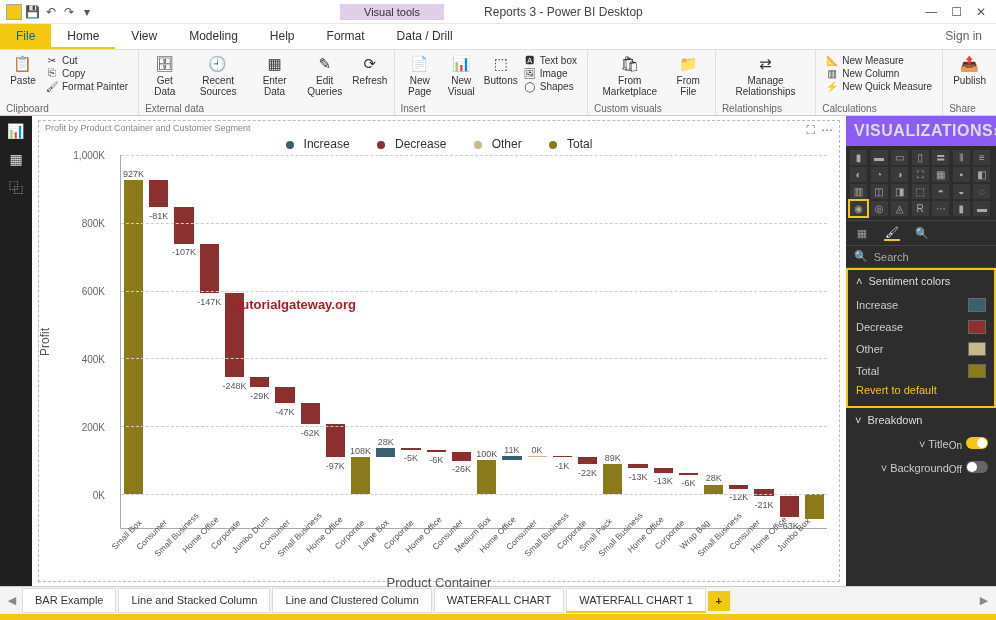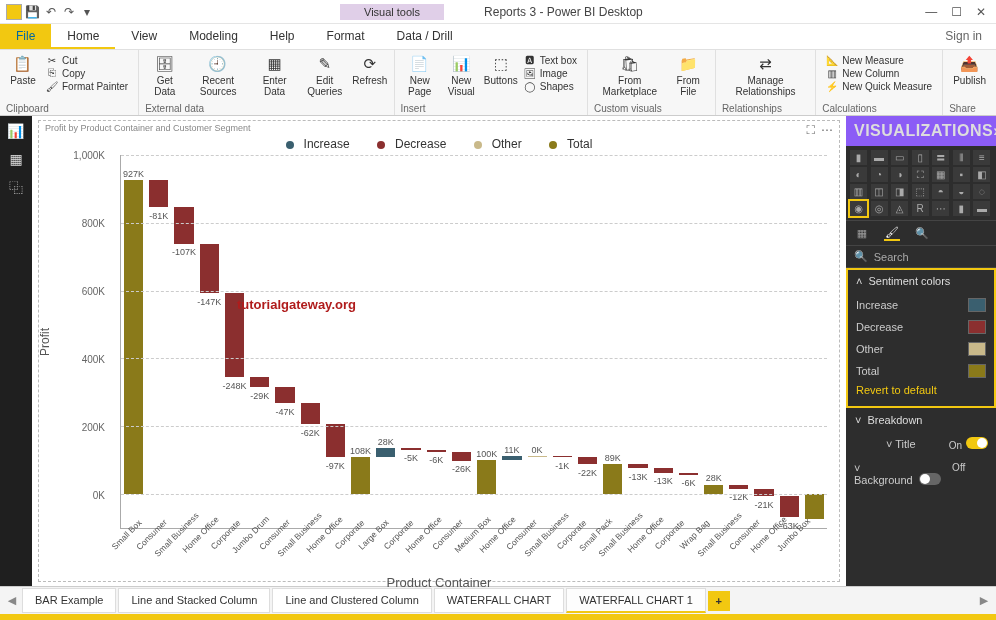--- a/index.html
+++ b/index.html
@@ -70,21 +70,21 @@
   .propsection .ps-body { padding: 2px 8px 6px; }
   .colorrow { display: flex; justify-content: space-between; align-items: center; padding: 4px 0; font-size: 11px; color: #ccc; }
   .colorrow .swatch { width: 18px; height: 14px; border: 1px solid #666; display: inline-block; }
   .revert { color: #f2c811; font-size: 11px; padding: 2px 0 4px; }
   .toggle { display: inline-block; width: 22px; height: 12px; border-radius: 6px; background: #666; position: relative; }
   .toggle.on { background: #f2c811; }
   .toggle .knob { position: absolute; width: 10px; height: 10px; border-radius: 50%; background: #fff; top: 1px; }
   .toggle.on .knob { right: 1px; }
   .toggle.off .knob { left: 1px; }
   .proprow { display: flex; justify-content: flex-end; align-items: center; padding: 5px 8px; color: #ccc; }
-  .proprow .state { font-size: 10px; margin-right: 4px; margin-left: 33px; }
+  .proprow .state { font-size: 10px; margin-right: 4px; }
 
   .pagetabs { height: 28px; background: #f4f4f4; border-top: 1px solid #ccc; display: flex; align-items: center; padding: 0 4px; gap: 2px; font-size: 11px; }
   .pagetabs .scroll { width: 16px; text-align: center; color: #888; }
   .pagetabs .pgtab { padding: 5px 12px; border: 1px solid #ddd; background: #fff; }
   .pagetabs .pgtab.active { background: #fdfdfd; border-bottom: 2px solid #f2c811; }
   .pagetabs .add { width: 22px; height: 20px; background: #f2c811; text-align: center; line-height: 20px; font-weight: bold; }
 
   .footer { height: 6px; background: #f2c811; }
 </style>
 </head>

